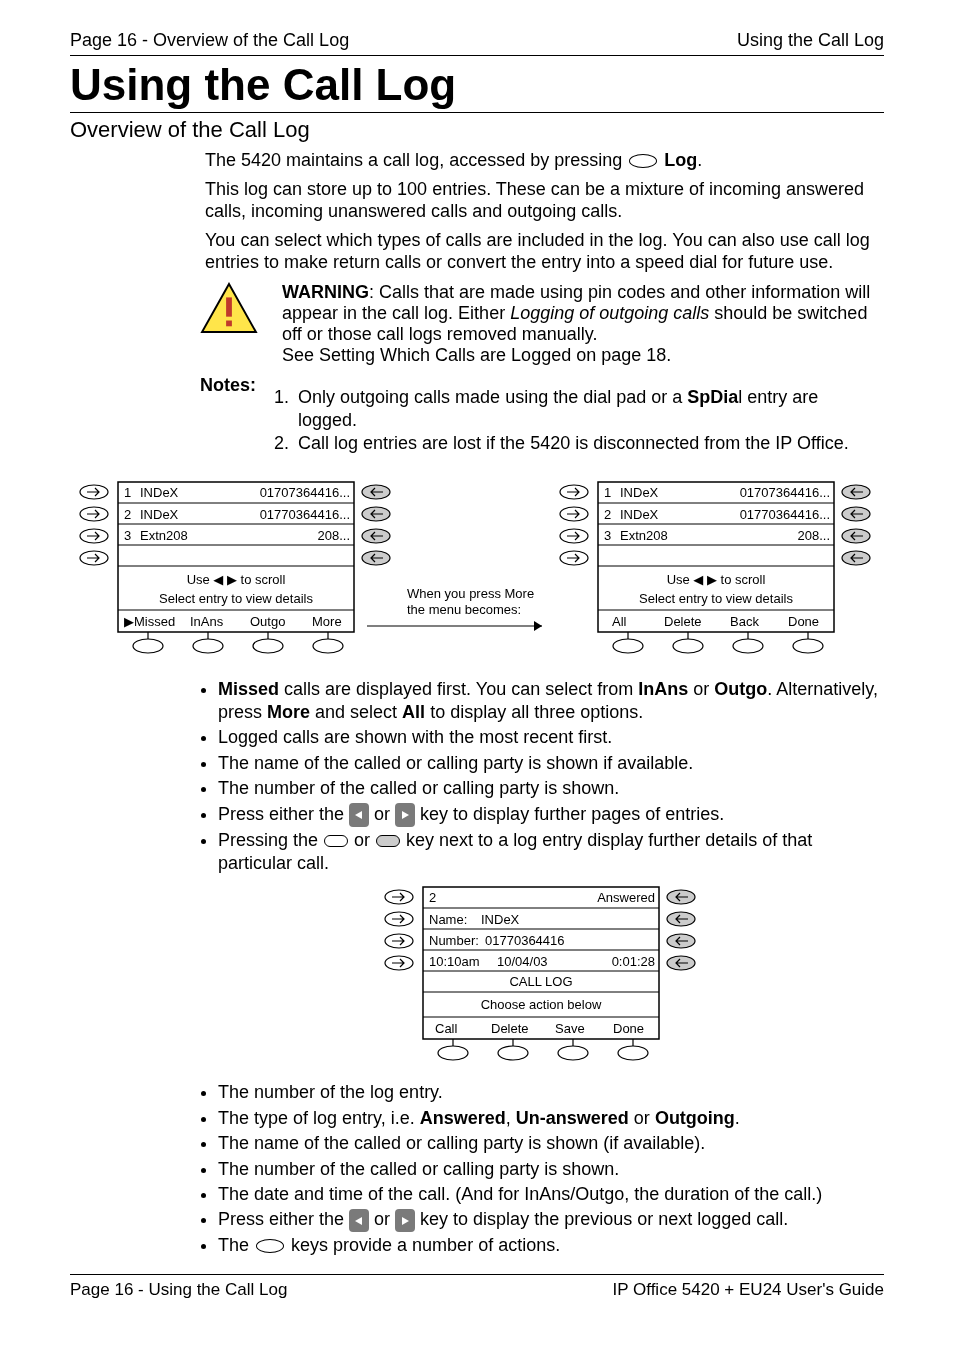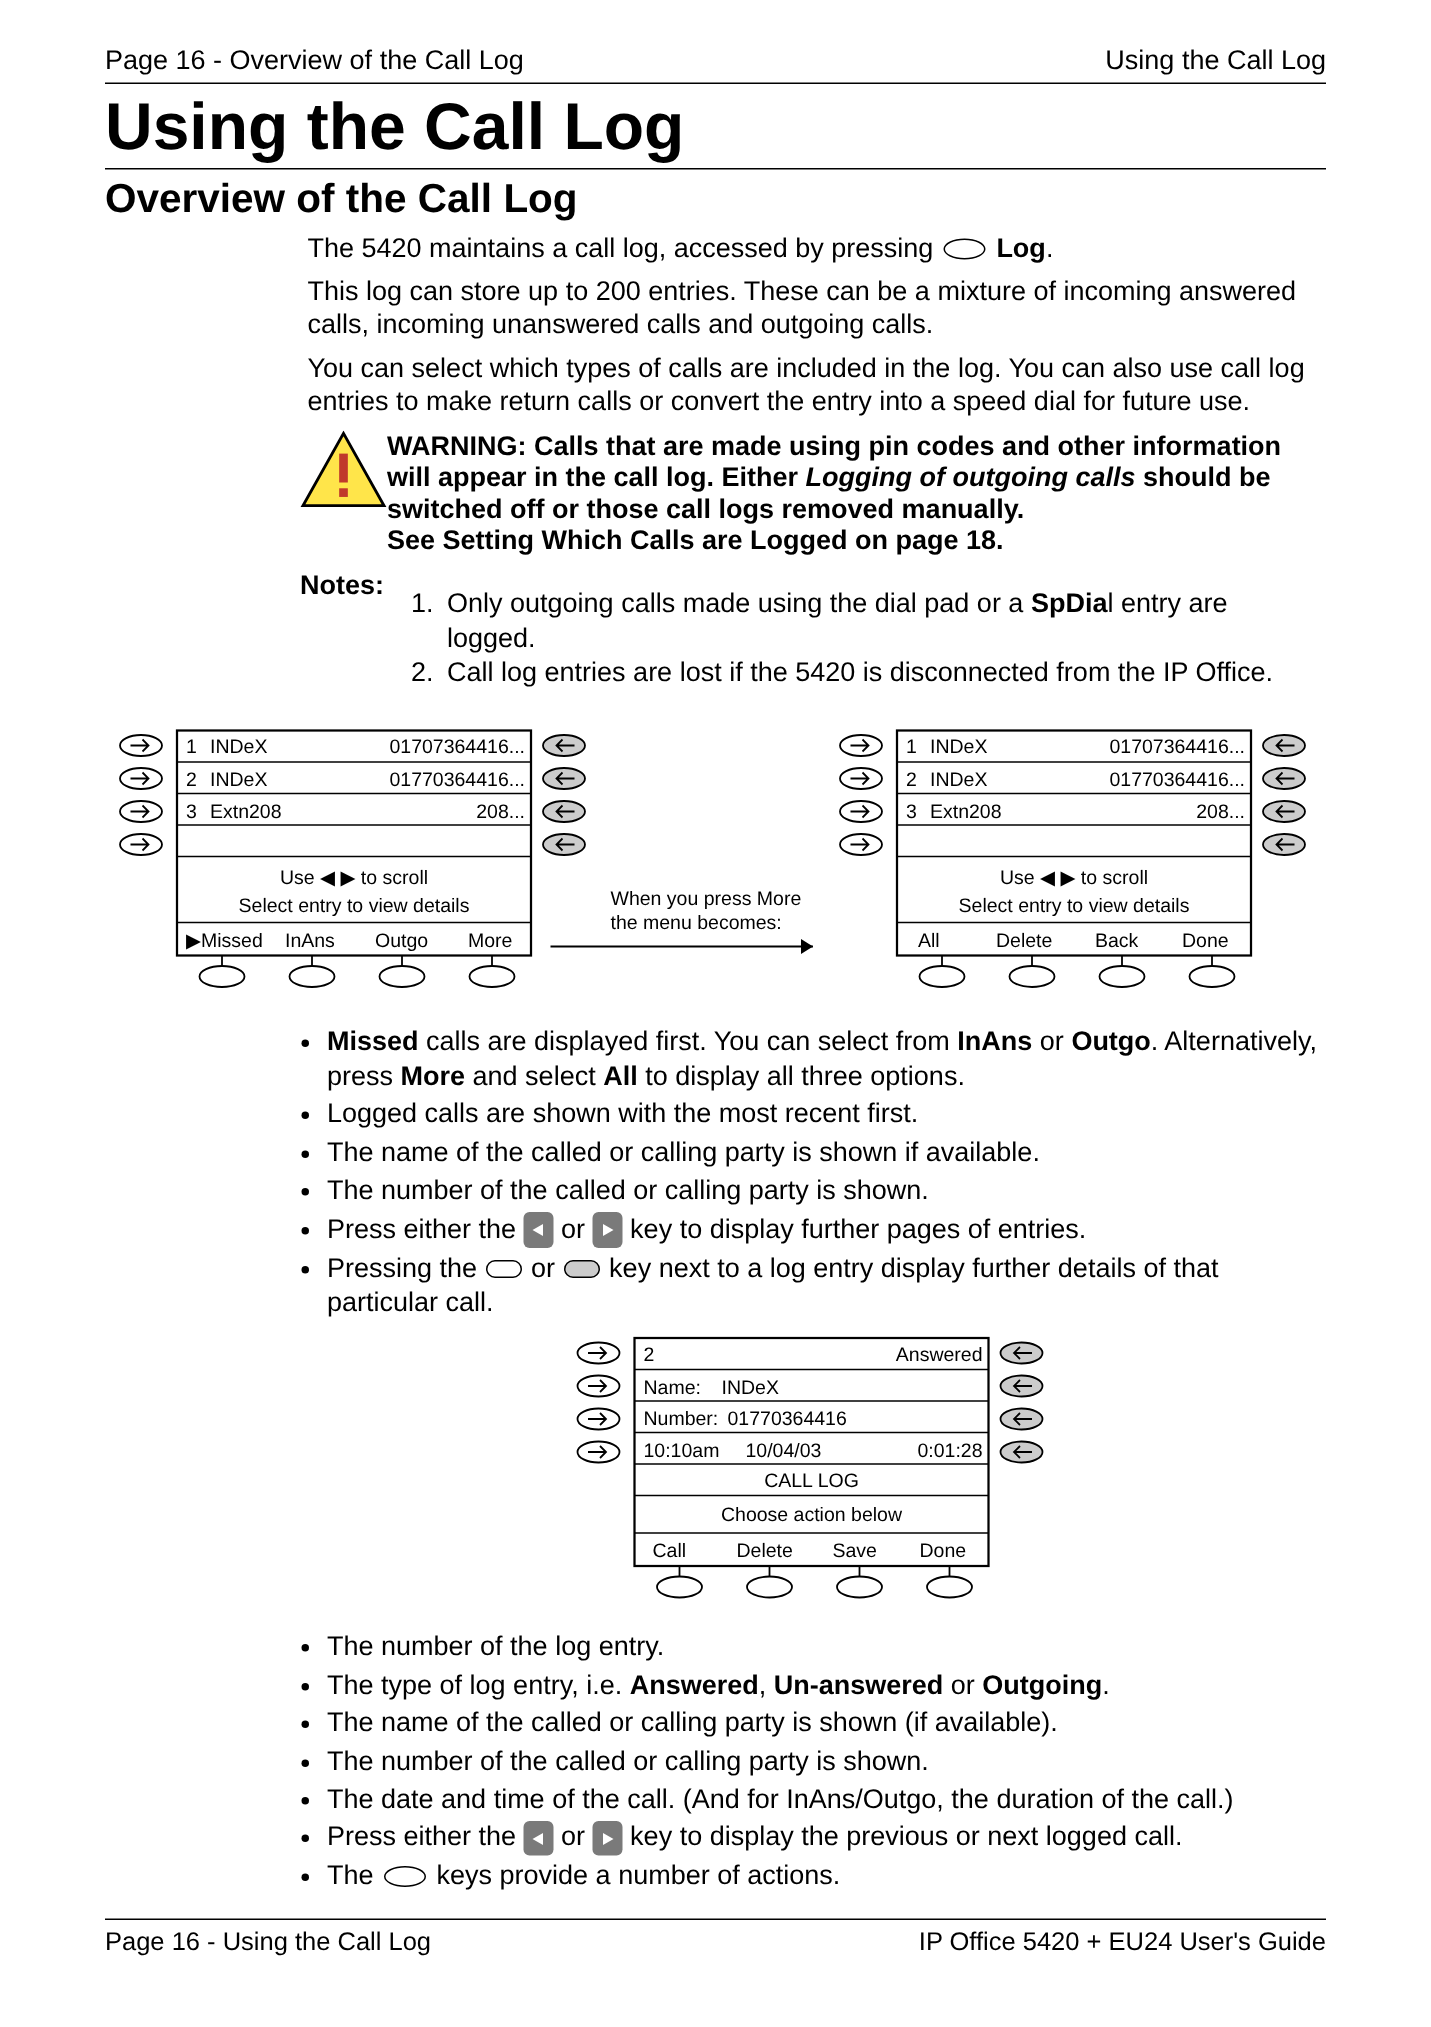--- a/index.html
+++ b/index.html
@@ -25,22 +25,22 @@
     margin-bottom: 0;
   }
   .h1 {
     font-size: 44px;
     font-weight: bold;
     margin: 4px 0 4px 0;
     border-bottom: 1.5px solid #000;
     padding-bottom: 2px;
   }
   .h2 {
-    font-size: 27px;
-    font-weight: bold;
+    font-size: 22px;
+    font-weight: normal;
     margin: 4px 0 2px 0;
   }
   .content {
     margin-left: 130px;
   }
   .para {
     margin: 6px 5px;
     line-height: 1.25;
   }
   .log-btn {
@@ -50,22 +50,21 @@
     width: 26px;
     height: 12px;
     vertical-align: middle;
     background: #fff;
     margin: 0 2px;
   }
   .warning-row {
     display: flex;
     align-items: flex-start;
     margin: 8px 0;
-    gap: 0;
-    font-weight: bold;
+    gap: 24px;
   }
   .warning-icon {
     width: 58px;
     height: 52px;
     flex-shrink: 0;
   }
   .warning-icon svg { width: 100%; height: 100%; }
   .notes-row {
     display: flex;
     gap: 8px;
@@ -138,21 +137,21 @@
     <span>Using the Call Log</span>
   </div>
 
   <div class="h1">Using the Call Log</div>
   <div class="h2">Overview of the Call Log</div>
 
   <div class="content">
     <div class="para">
       <span>The 5420 maintains a call log, accessed by pressing </span><span class="log-btn"></span><b> Log</b><span>.</span>
     </div>
-    <div class="para">This log can store up to 200 entries. These can be a mixture of incoming answered calls, incoming unanswered calls and outgoing calls.</div>
+    <div class="para">This log can store up to 100 entries. These can be a mixture of incoming answered calls, incoming unanswered calls and outgoing calls.</div>
     <div class="para">You can select which types of calls are included in the log. You can also use call log entries to make return calls or convert the entry into a speed dial for future use.</div>
 
     <div class="warning-row">
       <div class="warning-icon">
         <svg viewBox="0 0 60 54">
           <polygon points="30,2 58,52 2,52" fill="#ffe54a" stroke="#000" stroke-width="2"></polygon>
           <rect x="27" y="16" width="6" height="20" fill="#c0392b"></rect>
           <rect x="27" y="40" width="6" height="6" fill="#c0392b"></rect>
         </svg>
       </div>

